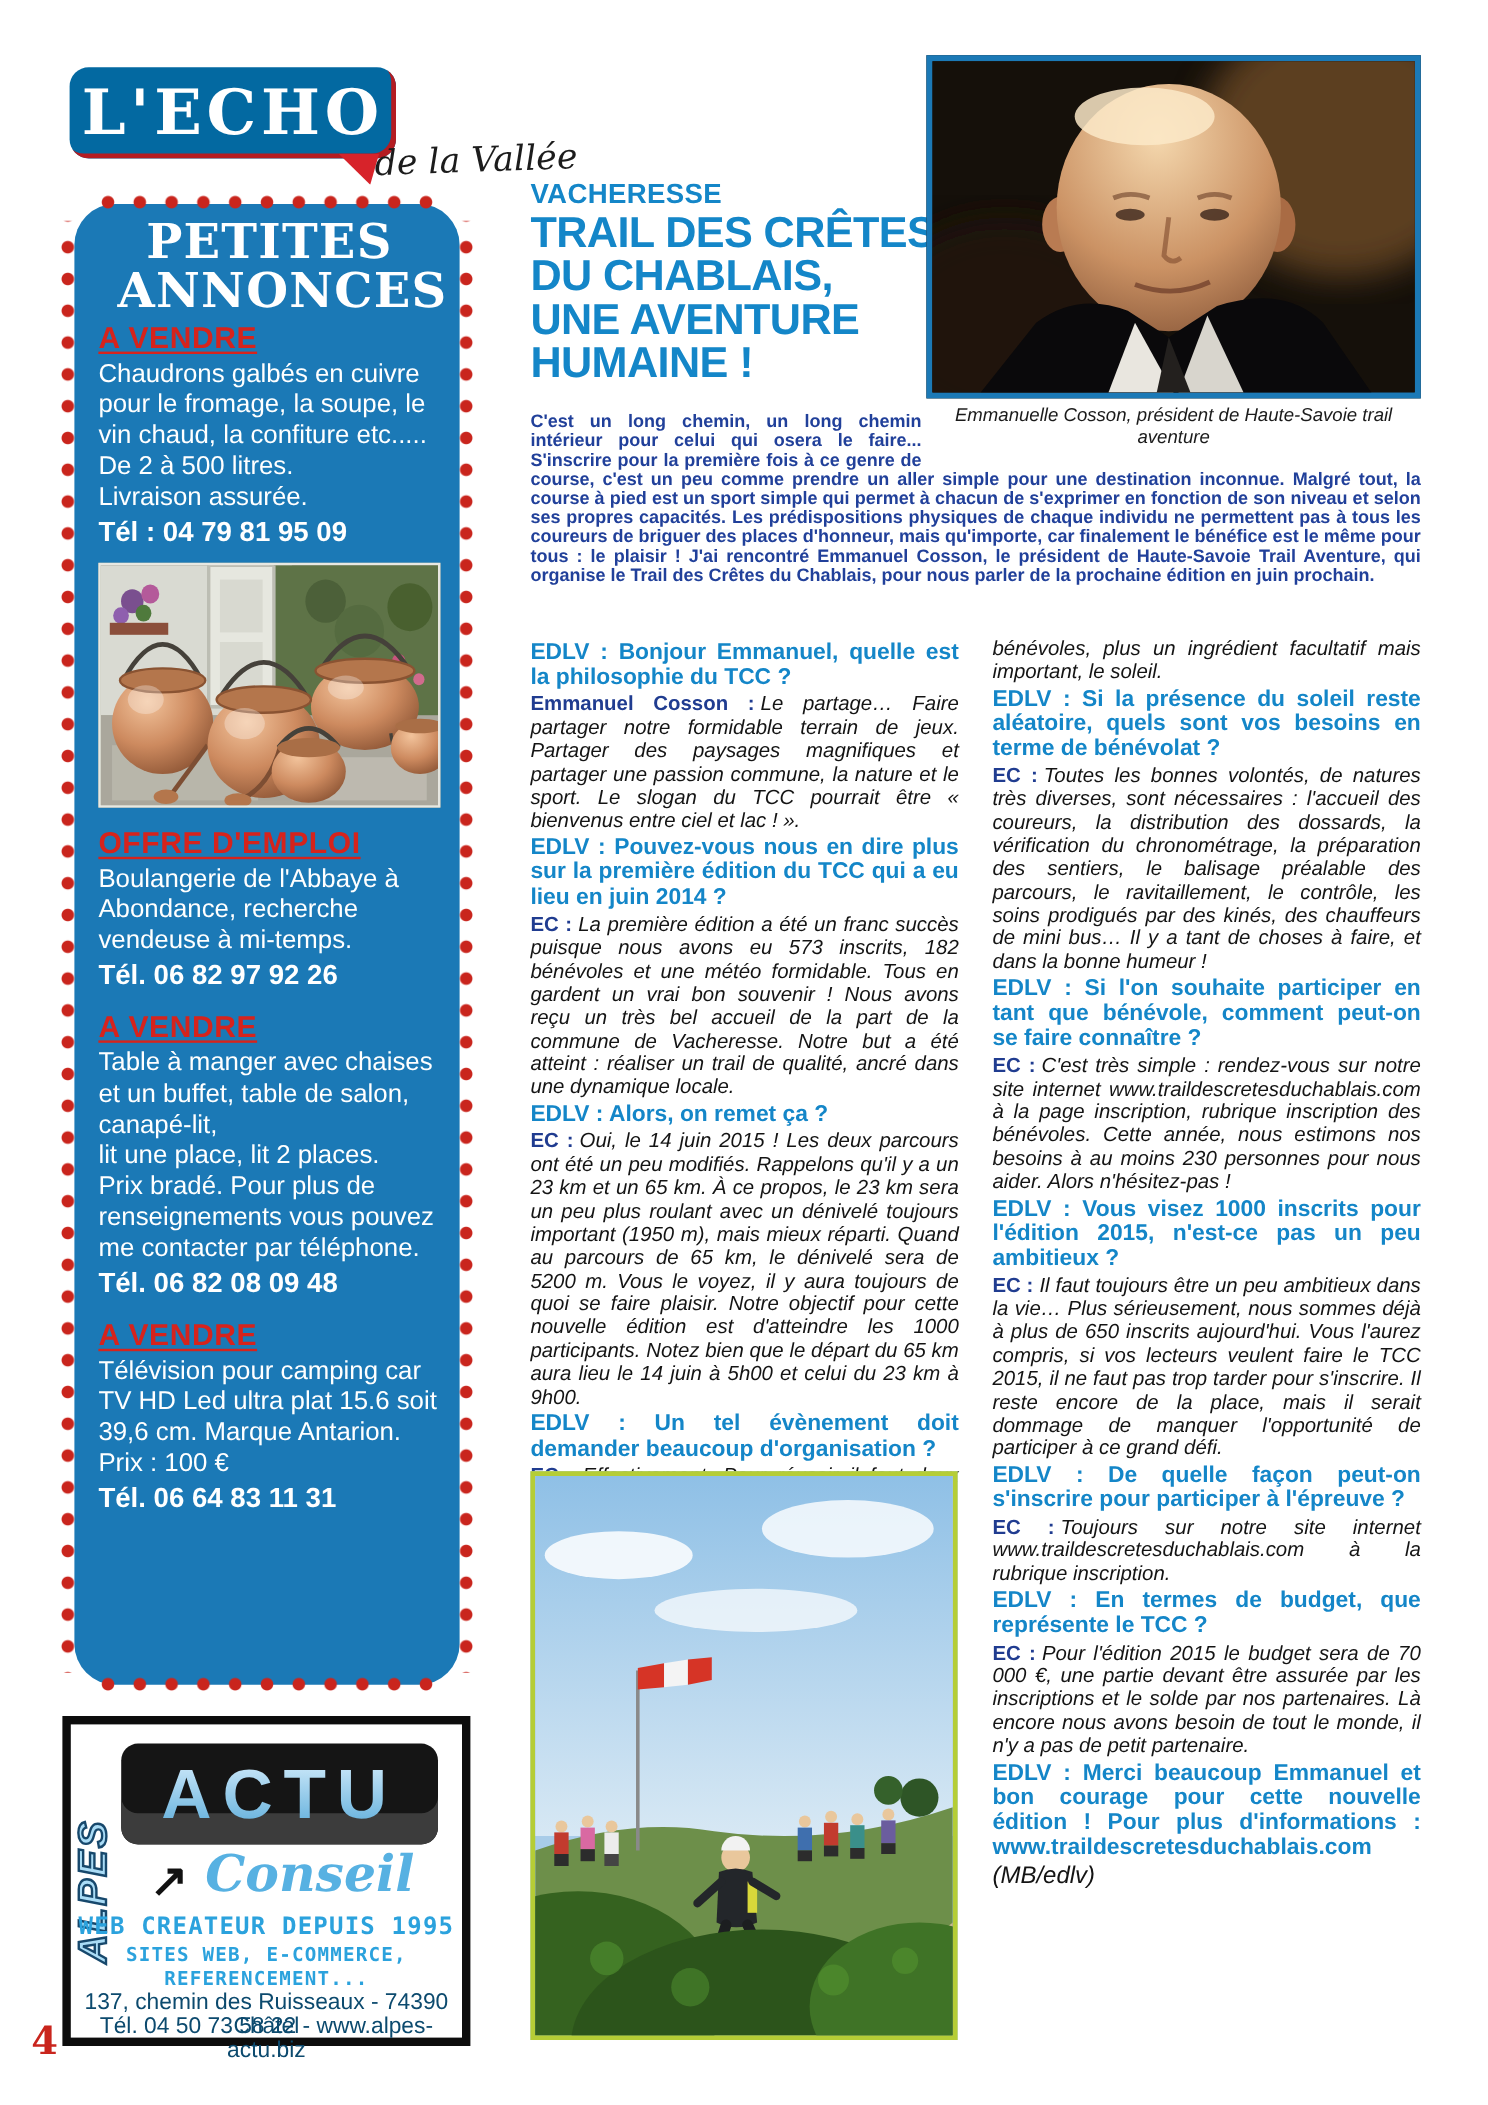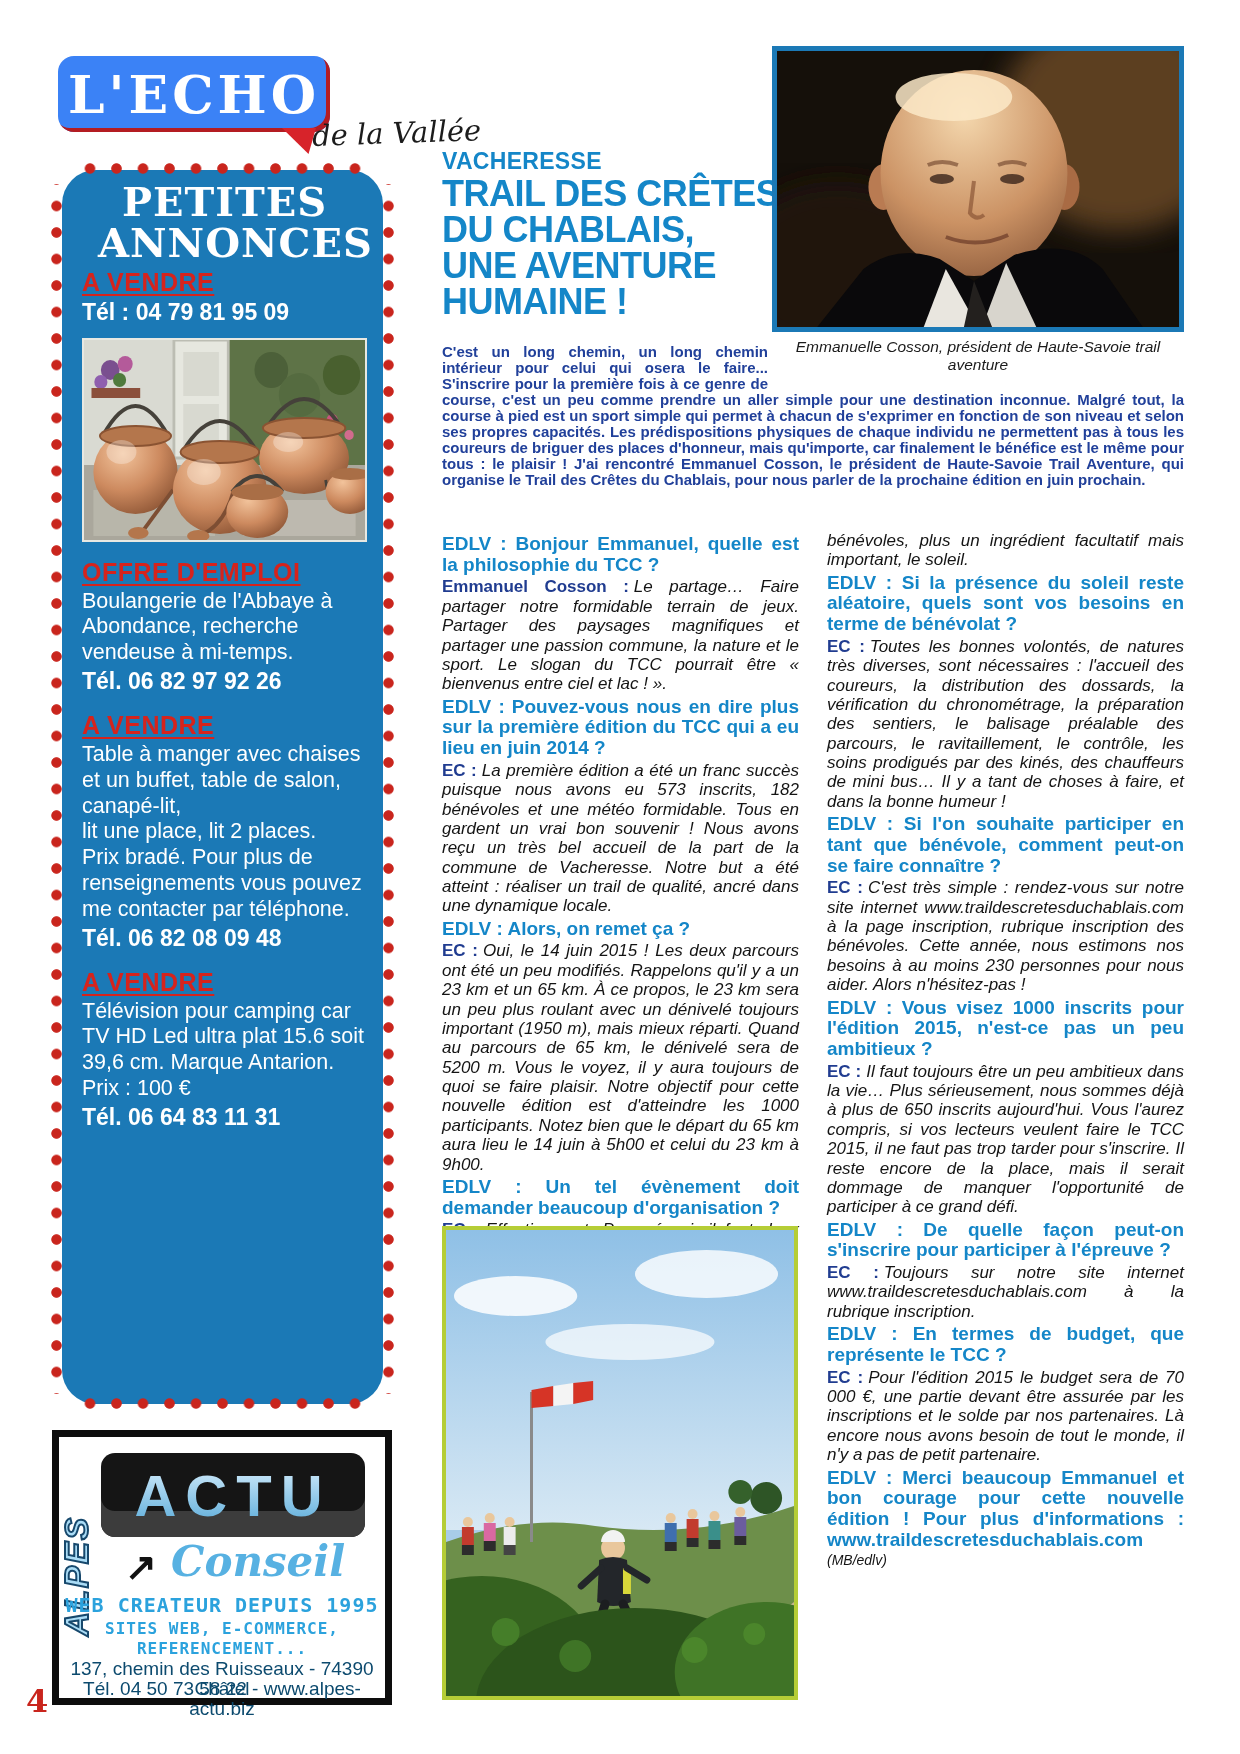--- a/index.html
+++ b/index.html
@@ -1,21 +1,21 @@
 <!DOCTYPE html>
 <html><head>
 <meta charset="utf-8">
 <style>
   html,body{margin:0;padding:0;}
   body{width:1240px;height:1754px;position:relative;background:#ffffff;
        font-family:"Liberation Sans",sans-serif;overflow:hidden;}
 
   
   .logo-bubble{position:absolute;left:58px;top:56px;width:272px;height:76px;
-    background:#3b82f6;border-radius:16px;display:flex;align-items:center;justify-content:center;
+    background:#0369a1;border-radius:16px;display:flex;align-items:center;justify-content:center;
     box-shadow:inset -4px -4px 0 #b41c22;}
   .logo-bubble span{font-family:"DejaVu Serif",serif;font-weight:bold;font-size:52px;color:#fff;letter-spacing:4px;}
   .logo-tail{position:absolute;left:282px;top:128px;width:34px;height:26px;background:#d7232a;
     clip-path:polygon(0 0,100% 0,78% 100%);}
   .logo-script{position:absolute;left:312px;top:116px;font-family:"DejaVu Serif",serif;
     font-style:italic;font-size:29px;color:#1c1c1c;transform:rotate(-2deg);}
 
   
   .classifieds{position:absolute;left:50px;top:162px;width:345px;height:1248px;}
   .cl-box{position:absolute;left:12px;right:12px;top:8px;bottom:6px;background:#1b79b6;
@@ -47,21 +47,21 @@
     font-style:italic;font-size:15.5px;color:#1b1b1b;}
   .intro{position:absolute;left:442px;top:344px;width:742px;font-size:15px;font-weight:bold;
     color:#21409a;line-height:1.07;text-align:justify;}
   .intro-spacer{float:right;width:416px;height:38px;}
   .col{position:absolute;top:531px;width:357px;}
   .col1{left:442px;}
   .col2{left:827px;}
   .q{color:#1486c8;font-weight:bold;font-size:19px;line-height:1.09;margin:3px 0 2px;text-align:justify;}
   .a{color:#141414;font-style:italic;font-size:17px;line-height:1.14;margin:0 0 2px;text-align:justify;}
   .spk{color:#203c90;font-weight:bold;font-style:normal;margin-right:5px;}
-  .sign{font-style:italic;font-size:14px;color:#141414;margin-top:2px;}
+  .sign{font-style:italic;font-size:20px;color:#141414;margin-top:2px;}
   .runners{position:absolute;left:442px;top:1226px;width:356px;height:474px;border:4px solid #b5cd36;
     box-sizing:border-box;background:#a8cce8;}
   .runners svg{display:block;width:100%;height:100%;}
 
   
   .actu{position:absolute;left:52px;top:1430px;width:340px;height:275px;border:7px solid #0d0d0d;
     box-sizing:border-box;background:#fff;}
   .alpes{position:absolute;left:-62px;top:120px;width:160px;text-align:center;transform:rotate(-90deg);
     font-size:33px;font-weight:bold;font-style:italic;color:#aadcf6;letter-spacing:2px;
     -webkit-text-stroke:2px #17486c;}
@@ -95,20 +95,23 @@
 <div class="logo-tail"></div>
 <div class="logo-script">de la Vallée</div>
 
 <div class="classifieds">
   <div class="cl-box">
     <div class="pa-title">PETITES
 ANNONCES</div>
 
     <div>
       <div class="ad-header" style="margin-top:4px">A VENDRE</div>
+      <div class="ad-body">Chaudrons galbés en cuivre pour le fromage, la soupe, le vin chaud, la confiture etc.....
+De 2 à 500 litres.
+Livraison assurée.</div>
       <div class="ad-phone">Tél : 04 79 81 95 09</div>
     </div>
 
     <div class="copper-photo">
       <svg viewBox="0 0 300 200" preserveAspectRatio="none">
         <defs>
           <radialGradient id="cu" cx="35%" cy="28%" r="80%">
             <stop offset="0" stop-color="#f2c39b"></stop>
               <stop offset="55%" stop-color="#cd8a5f"></stop>
               <stop offset="100%" stop-color="#8d5535"></stop>

